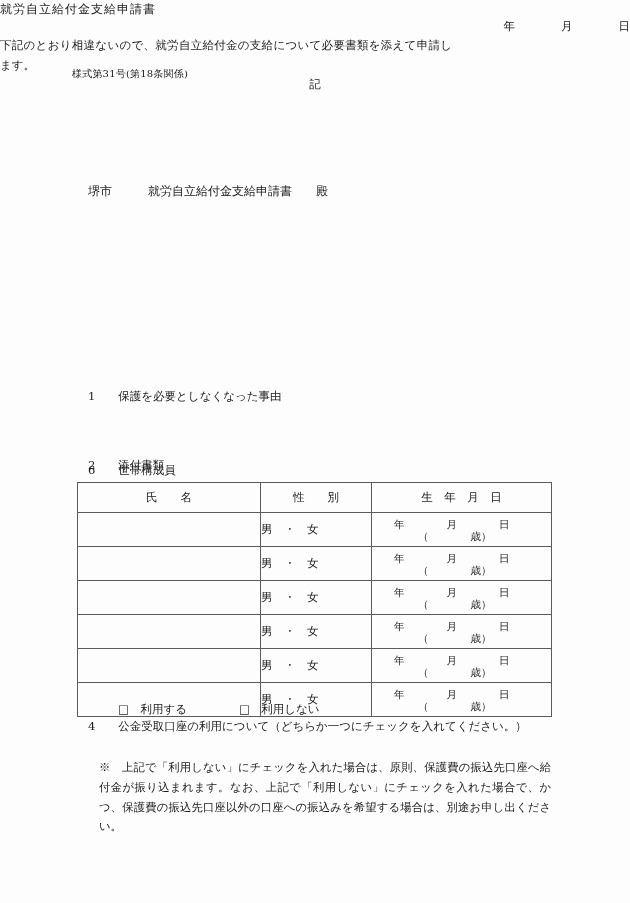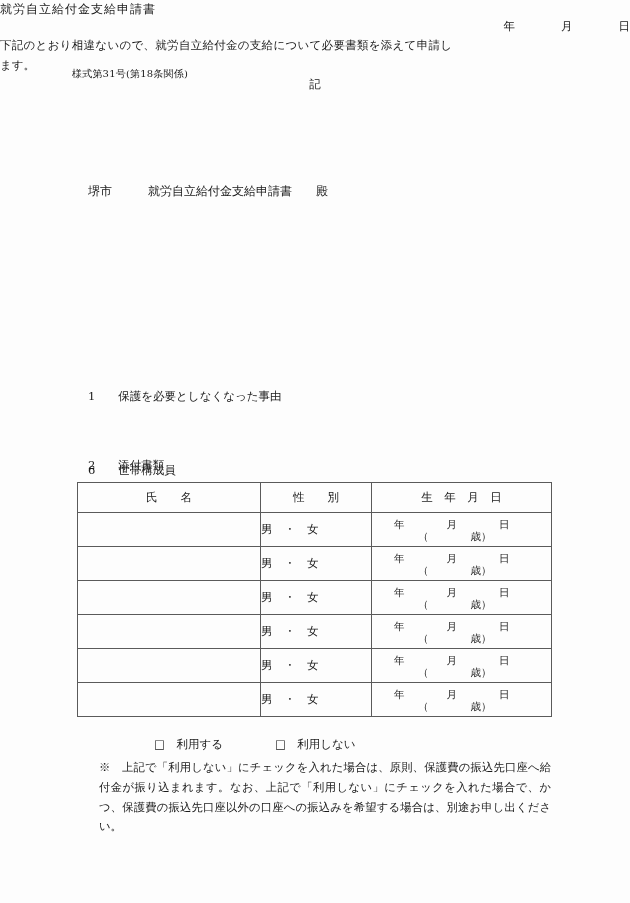--- a/index.html
+++ b/index.html
@@ -155,24 +155,23 @@
   .item4 {
     position: absolute;
     left: 88px;
     top: 718px;
     font-size: 11.5px;
     white-space: pre;
   }
   .checkbox-row {
     position: absolute;
     left: 118px;
-    top: 736px;
-    font-size: 11.5px;
-    white-space: pre;
-    margin-left: 36px;
+    top: 701px;
+    font-size: 11.5px;
+    white-space: pre;
   }
   .cb {
     display: inline-block;
     font-size: 11.5px;
   }
   .cb-gap { display: inline-block; width: 52px; }
 
   .note {
     position: absolute;
     left: 99px;
@@ -268,18 +267,19 @@
         <td class="cell-name"></td>
         <td class="cell-gender">男　・　女</td>
         <td class="cell-birth">
           <span class="birth-top">年　　　　月　　　　日</span>
           <span class="birth-bottom">（　　　　歳）</span>
         </td>
       </tr>
     </tbody>
   </table>
 
+  <div class="item4">4　　公金受取口座の利用について（どちらか一つにチェックを入れてください。）</div>
 
   <div class="checkbox-row"><span class="cb">□</span><span>　</span><span>利用する</span><span class="cb-gap"></span><span class="cb">□</span><span>　</span><span>利用しない</span></div>
 
   <div class="note"><span class="note-mark">※</span><span>　</span><span>上記で「利用しない」にチェックを入れた場合は、原則、保護費の振込先口座へ給付金が振り込まれます。なお、上記で「利用しない」にチェックを入れた場合で、かつ、保護費の振込先口座以外の口座への振込みを希望する場合は、別途お申し出ください。</span></div>
 
 </div>
 
 </body></html>

